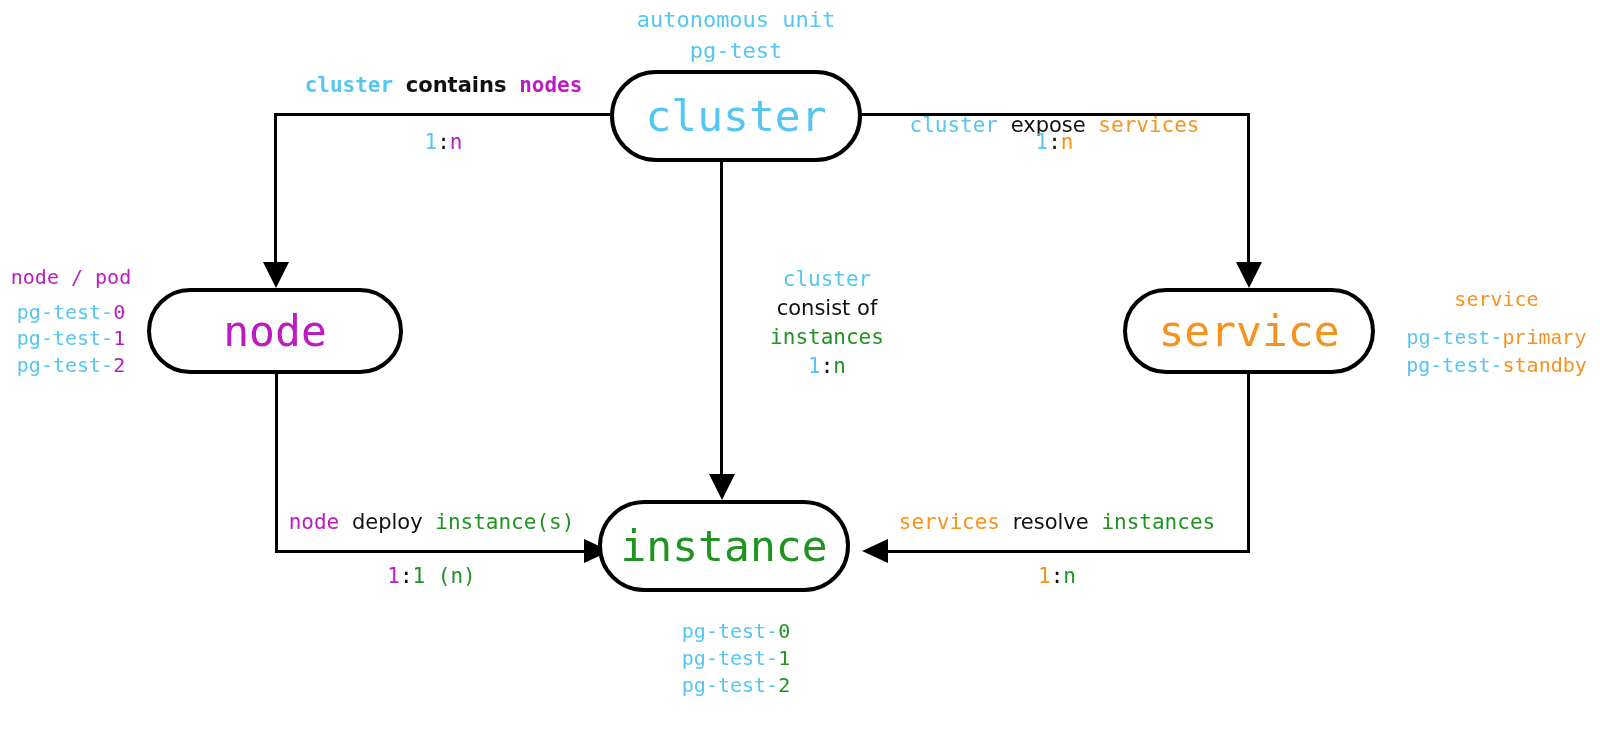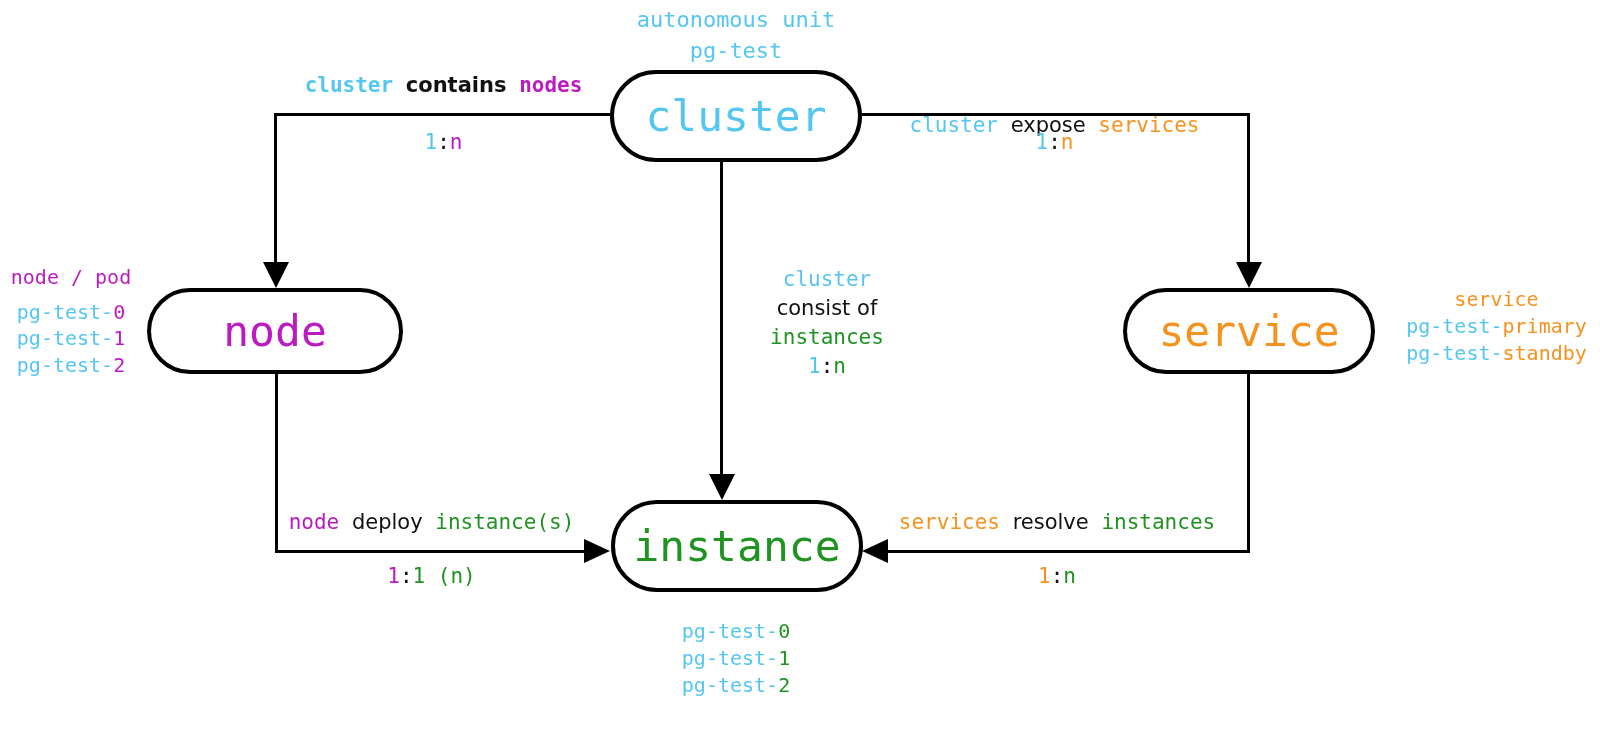--- a/index.html
+++ b/index.html
@@ -30,21 +30,21 @@
   .vline { width:3px; }
   
   .arr { position:absolute; width:0; height:0; z-index:1; }
   .arr-down  { border-left:13px solid transparent; border-right:13px solid transparent; border-top:26px solid var(--line,#000); }
   .arr-right { border-top:12px solid transparent; border-bottom:12px solid transparent; border-left:26px solid var(--line,#000); }
   .arr-left  { border-top:12px solid transparent; border-bottom:12px solid transparent; border-right:26px solid var(--line,#000); }
   
   .elabel { position:absolute; font-size:21px; text-align:center; white-space:nowrap; z-index:3; }
   .ann    { position:absolute; font-size:20px; text-align:center; line-height:28px; white-space:nowrap; z-index:3; }
   .ann .gap-sm { margin-top:8px; }
-  .ann .gap-md { margin-top:0; }
+  .ann .gap-md { margin-top:12px;font-family:Liberation Mono, monospace; }
   .lh26 div { line-height:26.5px; }
   .lh27 div { line-height:27px; }
   .lh29 div { line-height:29px; }
   .lh31 div { line-height:31px; }
 </style>
 </head>
 <body>
 
 <div class="canvas">
 
@@ -58,21 +58,21 @@
   </div>
 
   <div class="box" style="left:147px; top:288px; width:256px; height:86px; border-radius:44px;">
     <span class="boxlabel t-magenta">node</span>
   </div>
 
   <div class="box" style="left:1123px; top:288px; width:252px; height:86px; border-radius:44px;">
     <span class="boxlabel t-orange">service</span>
   </div>
 
-  <div class="box" style="left:611px; top:500px; width:252px; height:92px;">
+  <div class="box" style="left:598px; top:500px; width:252px; height:92px;">
     <span class="boxlabel t-green">instance</span>
   </div>
 
   <div class="hline" style="left:274px; top:113px; width:339px;"></div>
   <div class="vline" style="left:274px; top:113px; height:152px;"></div>
   <div class="arr arr-down" style="left:263px; top:262px;"></div>
   <div class="elabel" style="left:274px; top:73px; width:339px;font-weight:bold;">
     <span class="t-blue">cluster</span>
     <span class="t-verb">contains</span>
     <span class="t-magenta">nodes</span>

